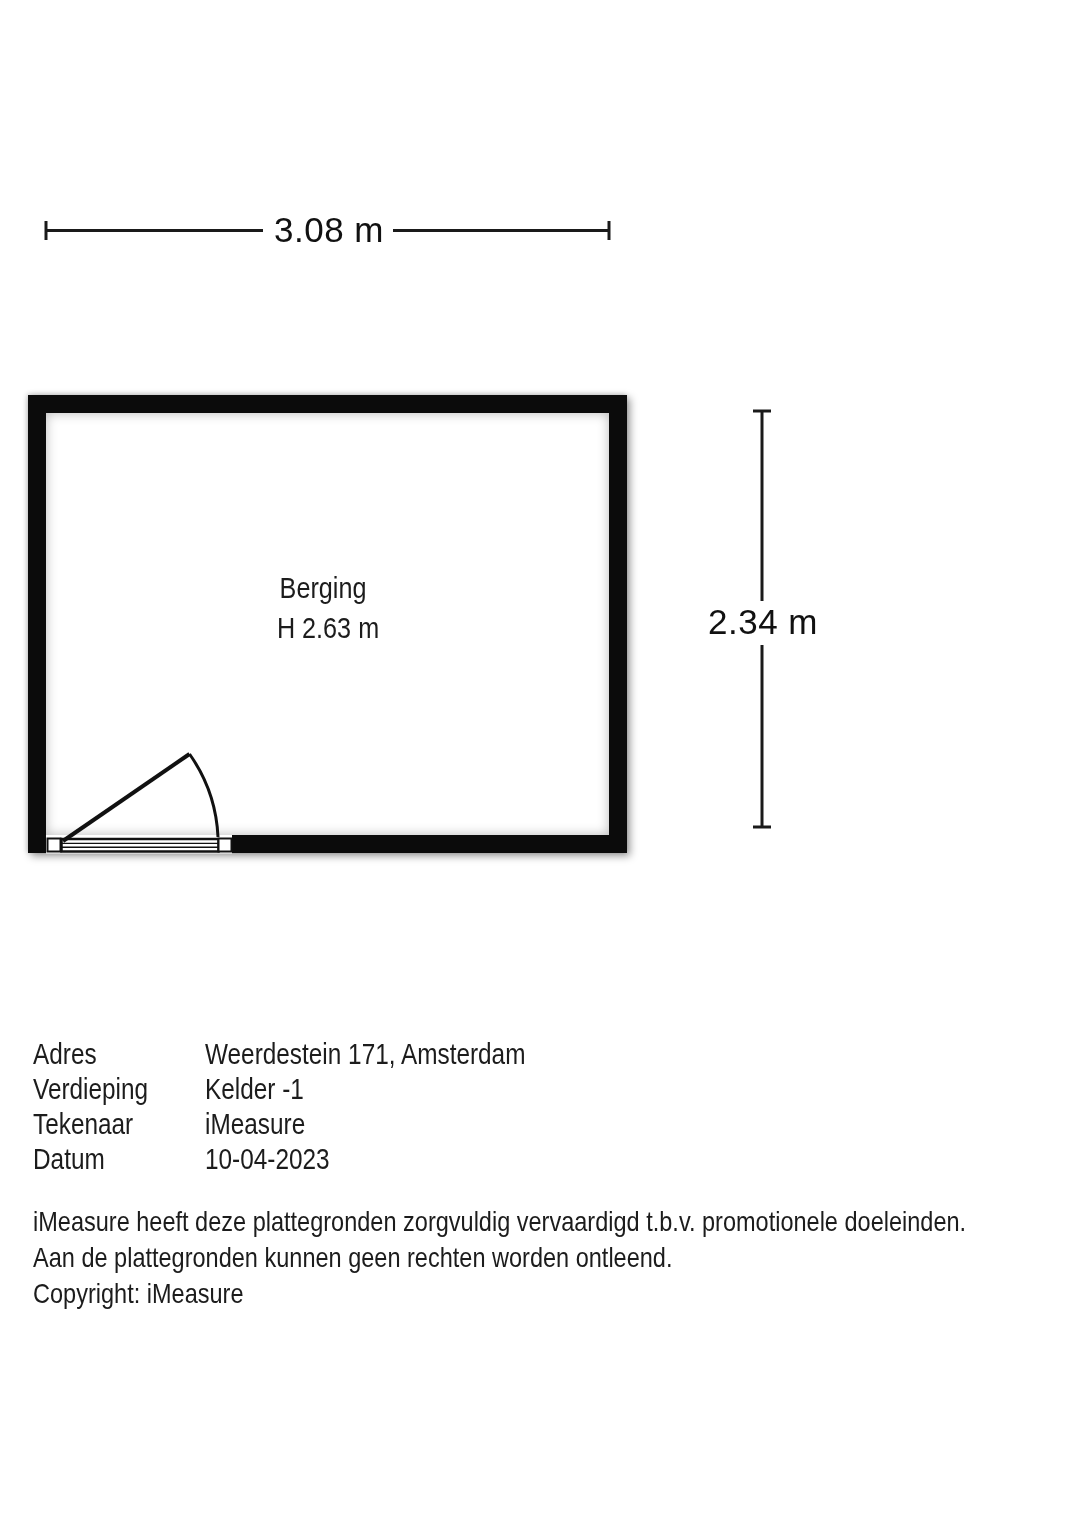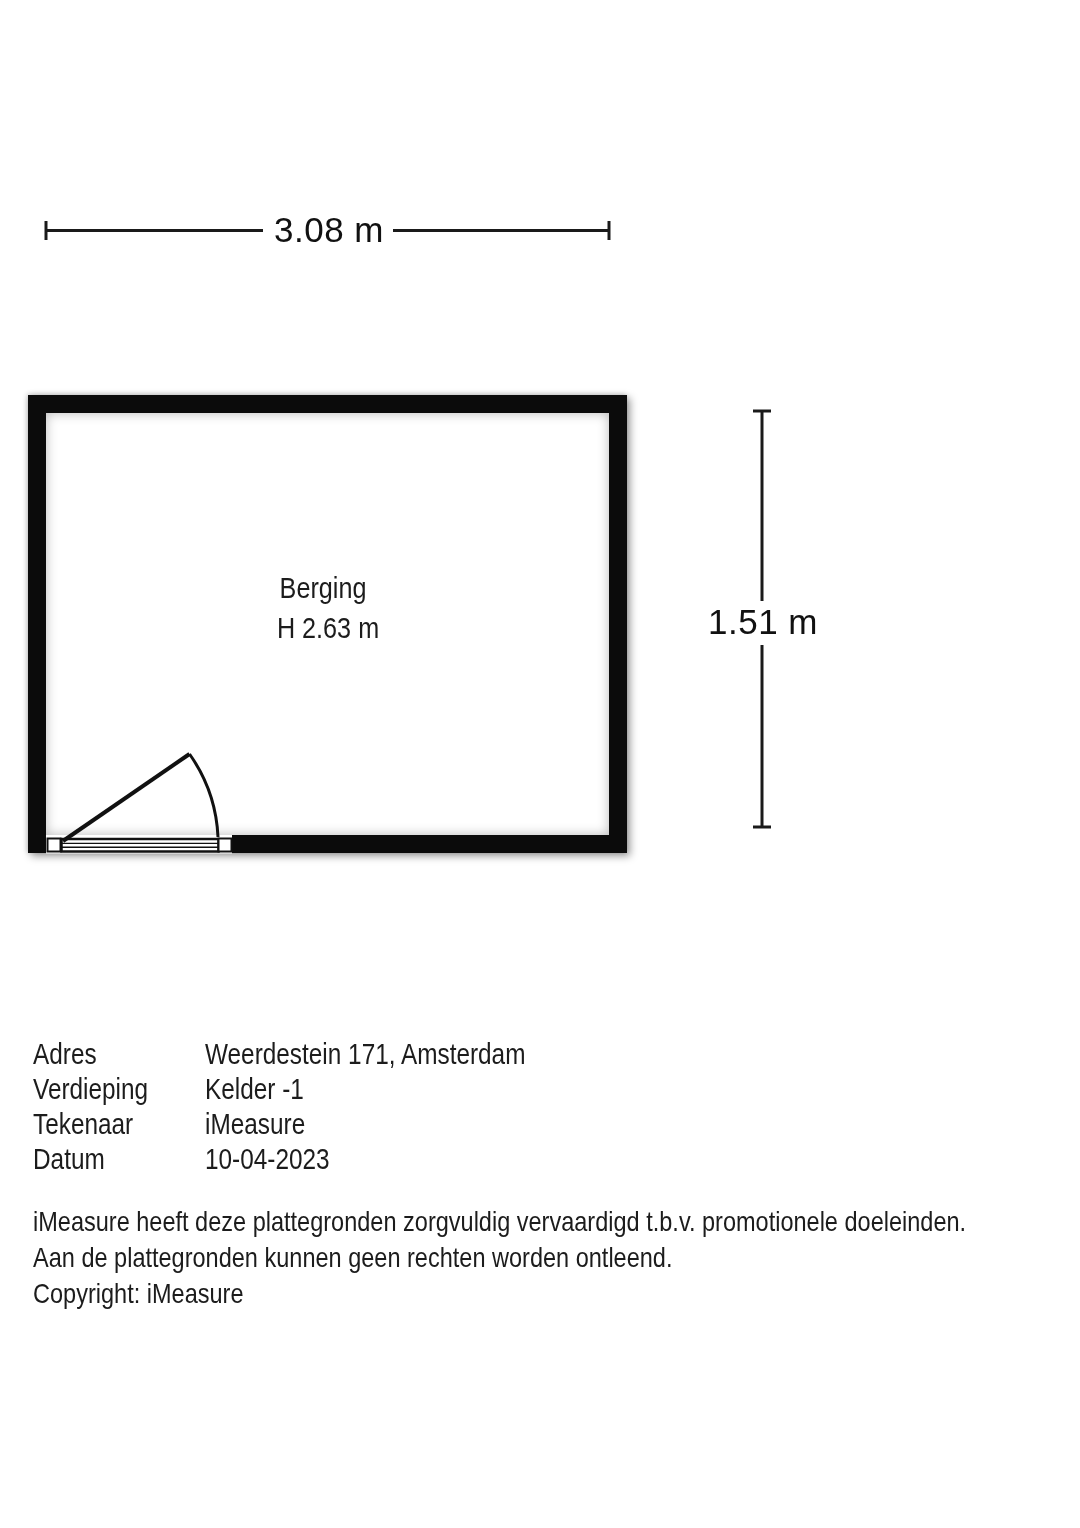--- a/index.html
+++ b/index.html
@@ -134,21 +134,21 @@
       <rect x="47.5" y="838.5" width="13" height="13" fill="#ffffff" stroke="#111111" stroke-width="2"></rect>
       <rect x="218.5" y="838.5" width="13" height="13" fill="#ffffff" stroke="#111111" stroke-width="2"></rect>
 
       <line x1="63" y1="841" x2="189.5" y2="754" stroke="#111111" stroke-width="4"></line>
       <path d="M 189.5 754 A 156 156 0 0 1 218 837" fill="none" stroke="#111111" stroke-width="3"></path>
     </g>
   </svg>
 
   <div class="lbl dim-label" style="left:329px; top:230px;">3.08 m</div>
 
-  <div class="lbl dim-label" style="left:763px; top:622px;">1.51 m</div>
+  <div class="lbl dim-label" style="left:763px; top:622px;">2.34 m</div>
 
   <div class="lbl room-label" style="left:323px; top:588px;">Berging</div>
 
   <div class="lbl room-label" style="left:328px; top:628px;">H 2.63 m</div>
 
   <div class="meta">
     <div class="meta-row">
       <span class="k">Adres</span>
       <span class="v">Weerdestein 171, Amsterdam</span>
     </div>

